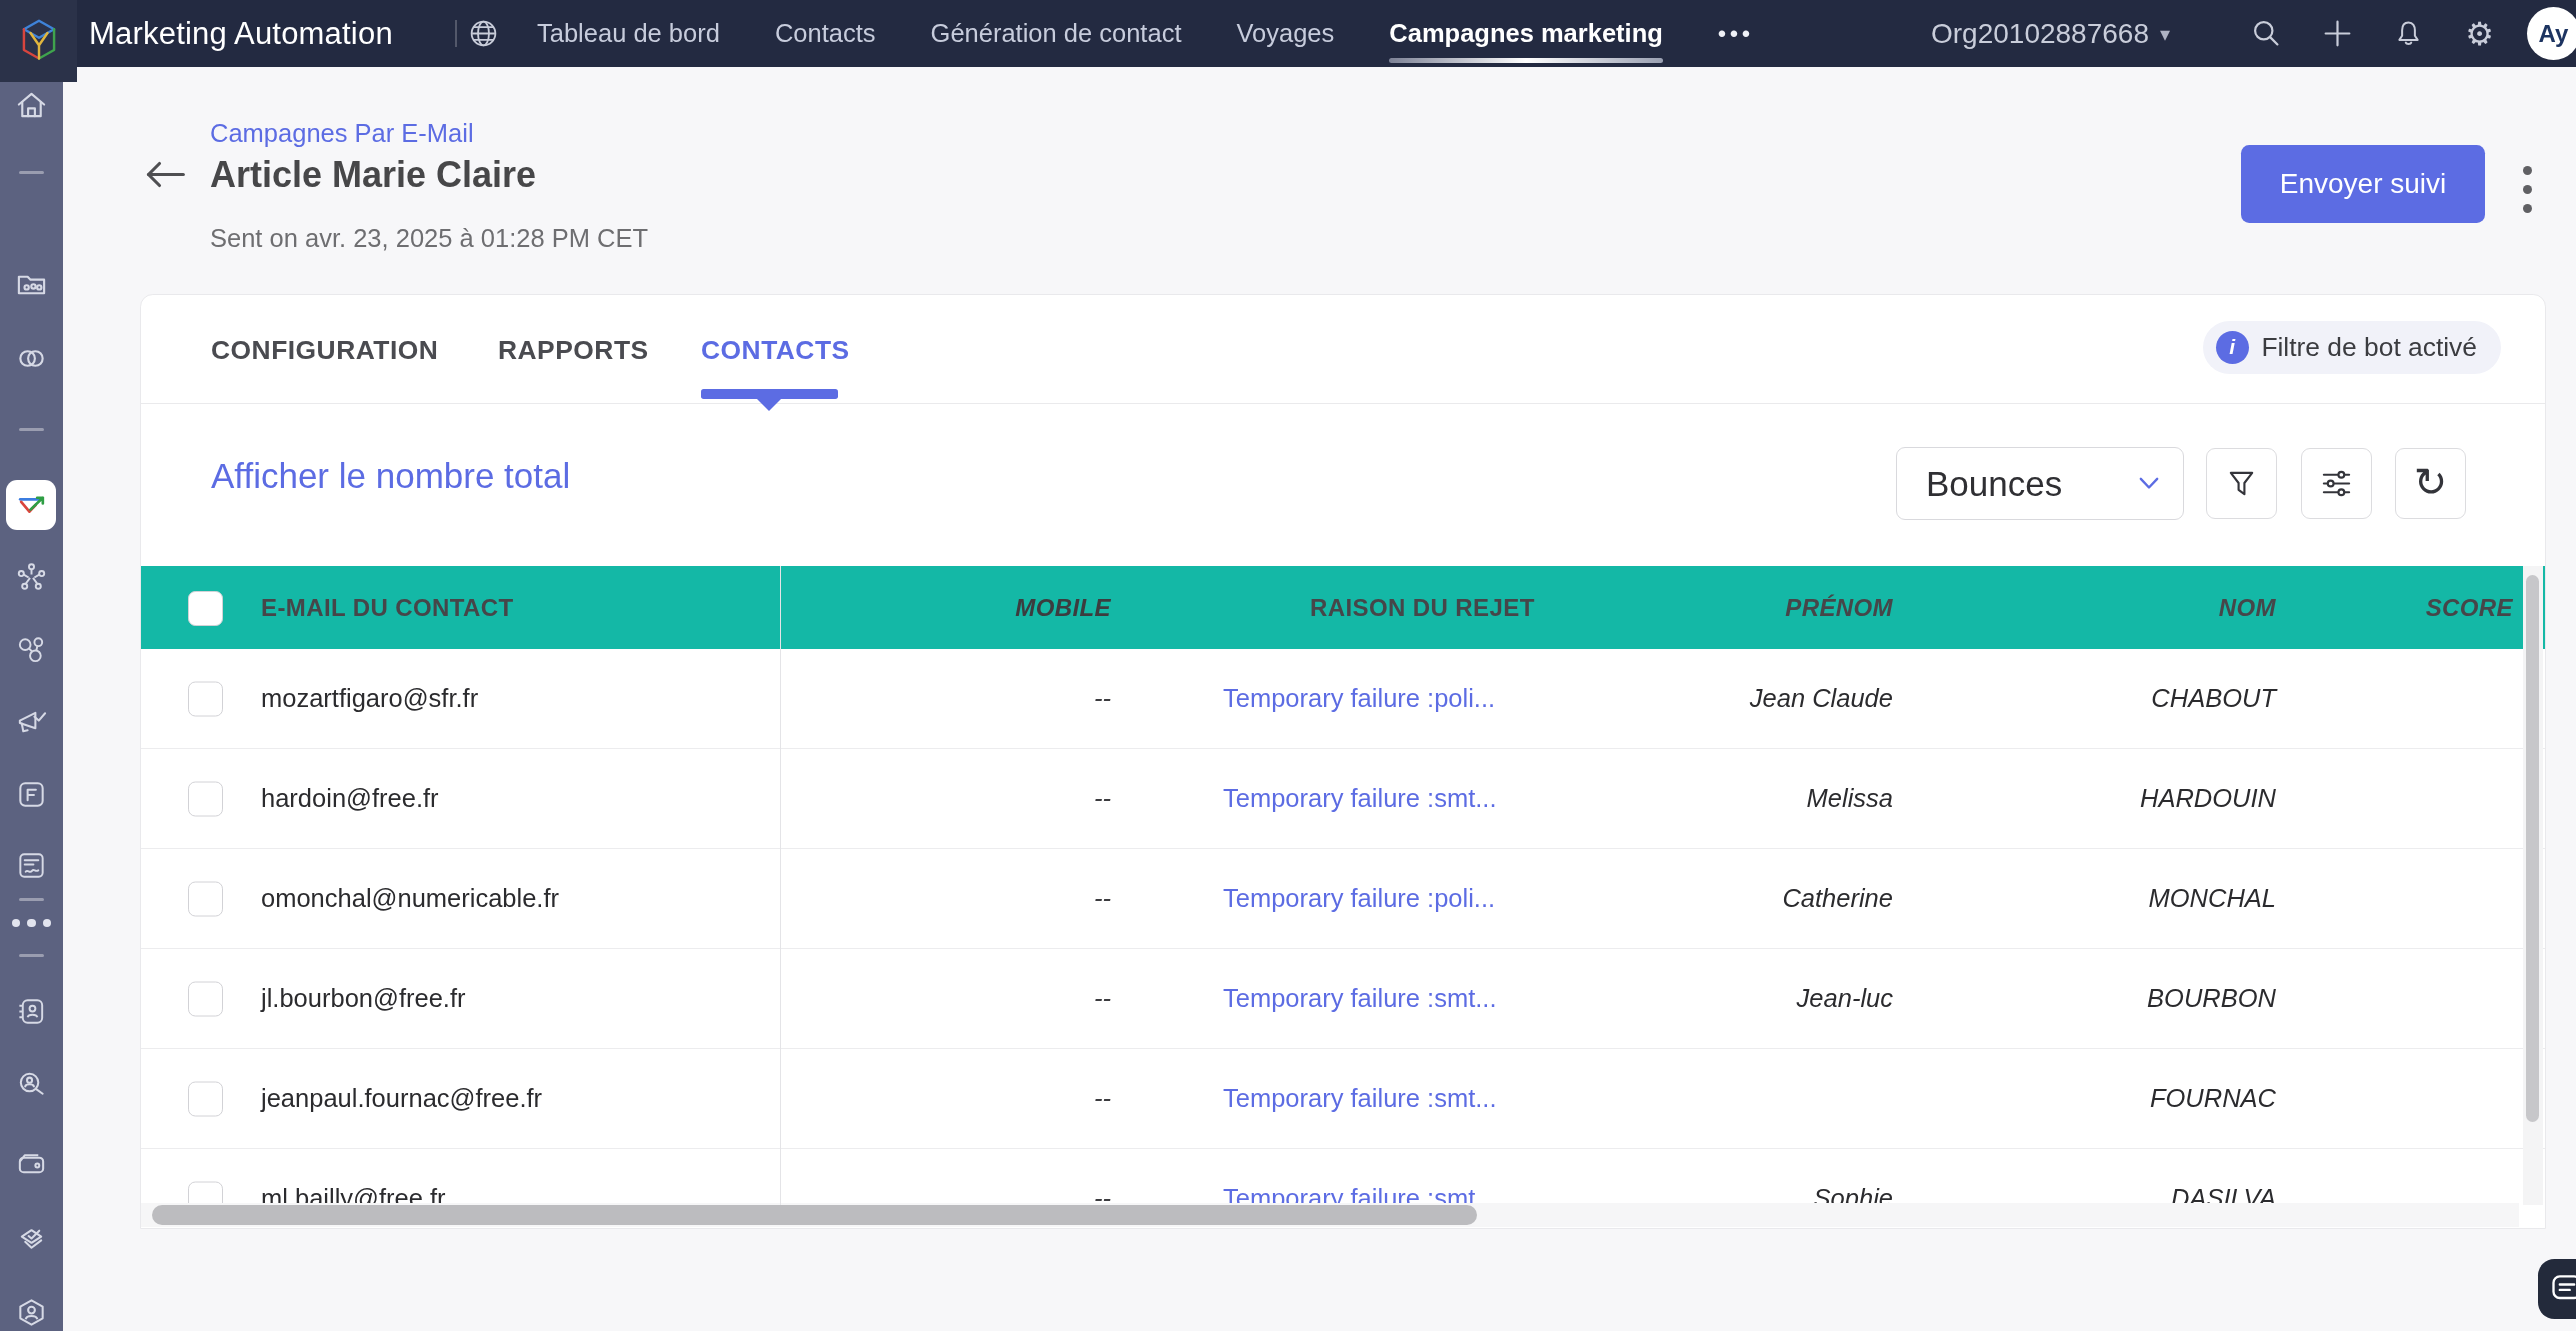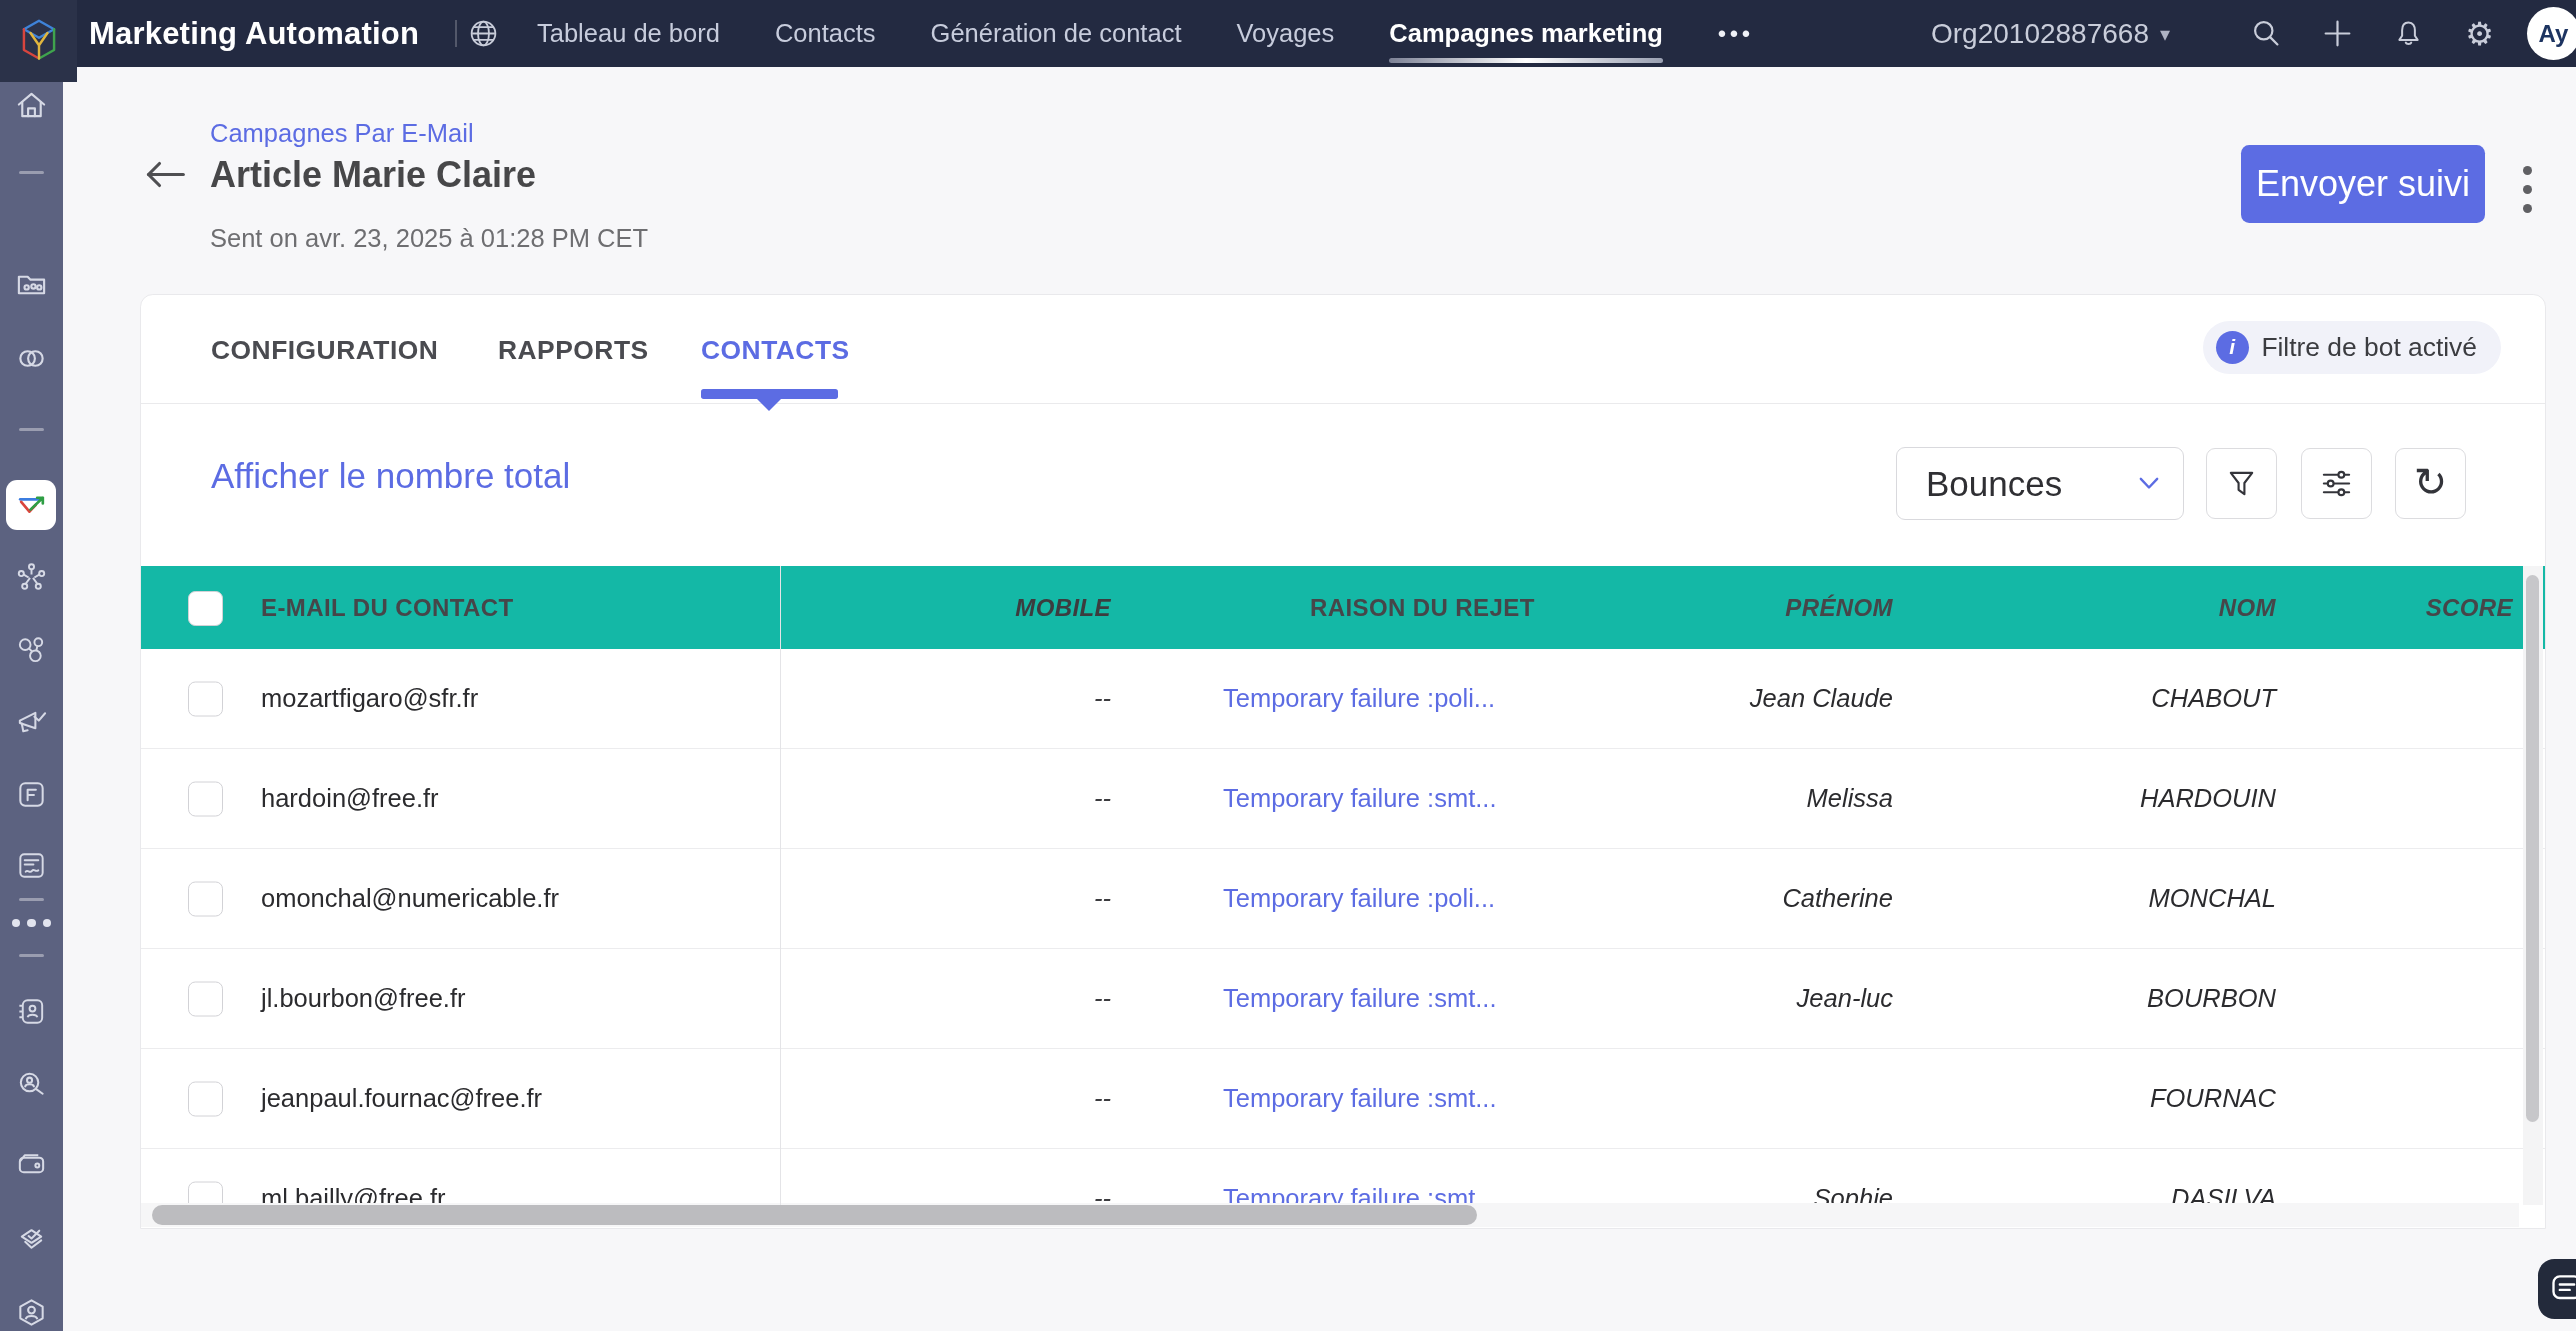--- a/index.html
+++ b/index.html
@@ -3,21 +3,21 @@
 <meta charset="utf-8">
 <style>
   * { box-sizing: border-box; margin: 0; padding: 0; }
   html, body { width: 2576px; height: 1332px; overflow: hidden; background: #f7f7f9;
     font-family: "Liberation Sans", sans-serif; }
 
   
   .topbar { position: absolute; left: 0; top: 0; width: 2576px; height: 67px; background: #232a41; z-index: 30; }
   .logo-tile { position: absolute; left: 0; top: 0; width: 77px; height: 82px; background: #2b3249;
     display: flex; align-items: center; justify-content: center; z-index: 31; }
-  .app-title { position: absolute; left: 89px; top: 15.5px; color: #ffffff; font-size: 31px; font-weight: bold; letter-spacing: 0.2px; }
+  .app-title { position: absolute; left: 89px; top: 15.5px; color: #ffffff; font-size: 31px; font-weight: normal; letter-spacing: 0.2px; }
   .tb-divider { position: absolute; left: 455px; top: 20px; width: 1.8px; height: 27px; background: rgba(255,255,255,.22); }
   .tb-globe { position: absolute; left: 468px; top: 18px; }
   .tb-nav { position: absolute; left: 537px; top: 0; height: 67px; display: flex; align-items: center; gap: 55px; }
   .tb-nav-item { position: relative; color: #c7ccdc; font-size: 25.5px; height: 67px; display:flex; align-items:center; cursor: pointer; white-space: nowrap; }
   .tb-nav-item.active { color: #ffffff; font-weight: bold; }
   .tb-nav-item.active::after { content:""; position:absolute; left:0; right:0; bottom:3.6px; height:5.5px; border-radius:2.7px;
     background: linear-gradient(90deg, #7d8296, #ffffff 50%, #9aa0b2); }
   .tb-more { color:#eef0f6; font-size: 24px; letter-spacing: 3.6px; }
   .tb-org { position: absolute; left: 1931px; top: 0; height: 67px; display: flex; align-items: center; gap: 11px;
     color: #c9cdda; font-size: 28px; cursor: pointer; }
@@ -38,21 +38,21 @@
   .sb-dots { display:flex; gap:7.3px; }
   .sb-dots i { width:8.2px; height:8.2px; border-radius:50%; background:#e2e4ee; }
 
   
   .main { position: absolute; left: 63px; top: 67px; width: 2513px; height: 1264px; }
   .breadcrumb { position: absolute; left: 147px; top: 52px; color: #5c6ce3; font-size: 25.5px; cursor: pointer; }
   .back-arrow { position: absolute; left: 80px; top: 91px; cursor: pointer; }
   .page-title { position: absolute; left: 147px; top: 87px; color: #474749; font-size: 36px; font-weight: bold; }
   .sent-line { position: absolute; left: 147px; top: 157px; color: #6e6e71; font-size: 25.5px; }
   .primary-btn { position: absolute; left: 2178px; top: 78px; width: 244px; height: 78px; background: #5c6ce3;
-    border: none; border-radius: 8.2px; color: #ffffff; font-size: 36px; font-family: inherit; cursor: pointer; }
+    border: none; border-radius: 8.2px; color: #ffffff; font-size: 28px; font-family: inherit; cursor: pointer; }
   .kebab { position: absolute; left: 2456px; top: 95px; display: flex; flex-direction: column; gap: 10px; cursor: pointer; padding: 3.6px; }
   .kebab i { width: 9px; height: 9px; border-radius: 50%; background: #606064; }
 
   
   .card { position: absolute; left: 77px; top: 227px; width: 2406px; height: 935px; background: #ffffff;
     border: 0.9px solid #e9e9ec; border-radius: 12.8px 12.8px 0 0; }
 
   
   .tabs-row { position: absolute; left: 0; top: 0; width: 100%; height: 109px; border-bottom: 0.9px solid #eaeaec; }
   .tab { position: absolute; top: 40px; font-size: 26.4px; font-weight: bold; letter-spacing: 0.5px; color: #4a4b50; cursor: pointer; }

